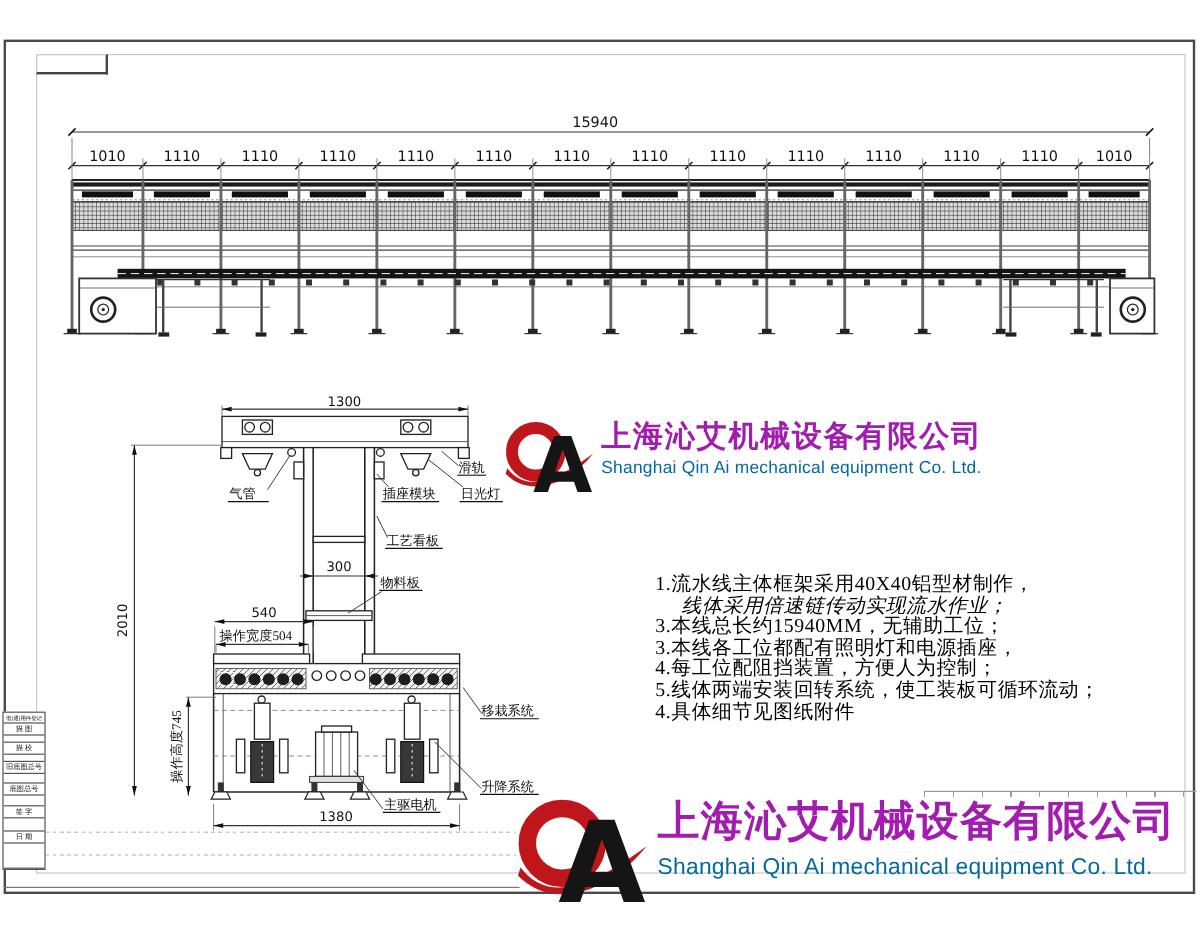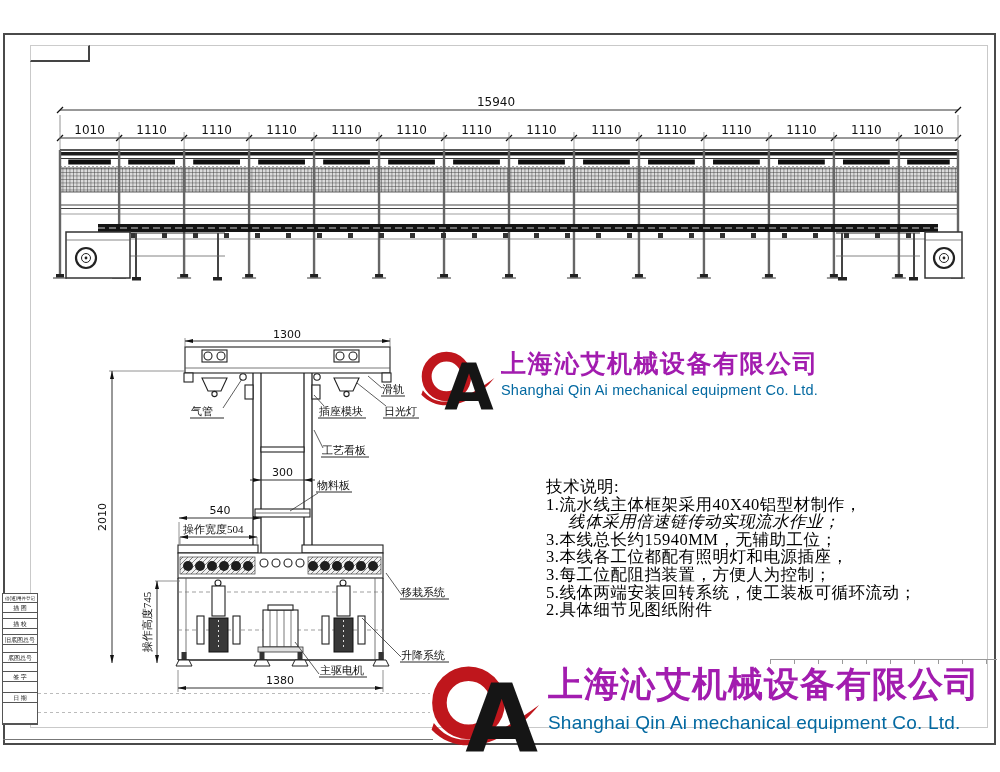--- a/index.html
+++ b/index.html
@@ -475,29 +475,28 @@
       <path d="M5,58 C22,80 48,80 99,42 C70,78 28,90 3,64 Z" fill="#bf161c"></path>
       <text x="33" y="84" font-size="84" font-weight="bold" fill="#151515" font-family="&quot;Liberation Serif&quot;,&quot;DejaVu Serif&quot;,serif">A</text>
     </svg>
     <div class="logo-text">
       <div class="logo-cn">上海沁艾机械设备有限公司</div>
       <div class="logo-en">Shanghai Qin Ai mechanical equipment Co. Ltd.</div>
     </div>
   </div>
 
   <div class="notes">
-    <div class="notes-title">技术说明:</div>
     <div id="notes-lines">
         <div class="note-line">1.流水线主体框架采用40X40铝型材制作，</div>
         <div class="note-line indent">线体采用倍速链传动实现流水作业；</div>
         <div class="note-line">3.本线总长约15940MM，无辅助工位；</div>
         <div class="note-line">3.本线各工位都配有照明灯和电源插座，</div>
-        <div class="note-line">3.每工位配阻挡装置，方便人为控制；</div>
+        <div class="note-line">4.每工位配阻挡装置，方便人为控制；</div>
         <div class="note-line">5.线体两端安装回转系统，使工装板可循环流动；</div>
-        <div class="note-line">2.具体细节见图纸附件</div>
+        <div class="note-line">4.具体细节见图纸附件</div>
       </div>
   </div>
 
   <div class="logo logo-bottom">
     <svg class="qa" viewBox="0 0 105 92">
       <circle cx="36" cy="40" r="26" fill="none" stroke-width="13" stroke="#bf161c"></circle>
       <path d="M5,58 C22,80 48,80 99,42 C70,78 28,90 3,64 Z" fill="#bf161c"></path>
       <text x="33" y="84" font-size="84" font-weight="bold" fill="#151515" font-family="&quot;Liberation Serif&quot;,&quot;DejaVu Serif&quot;,serif">A</text>
     </svg>
     <div class="logo-text">

